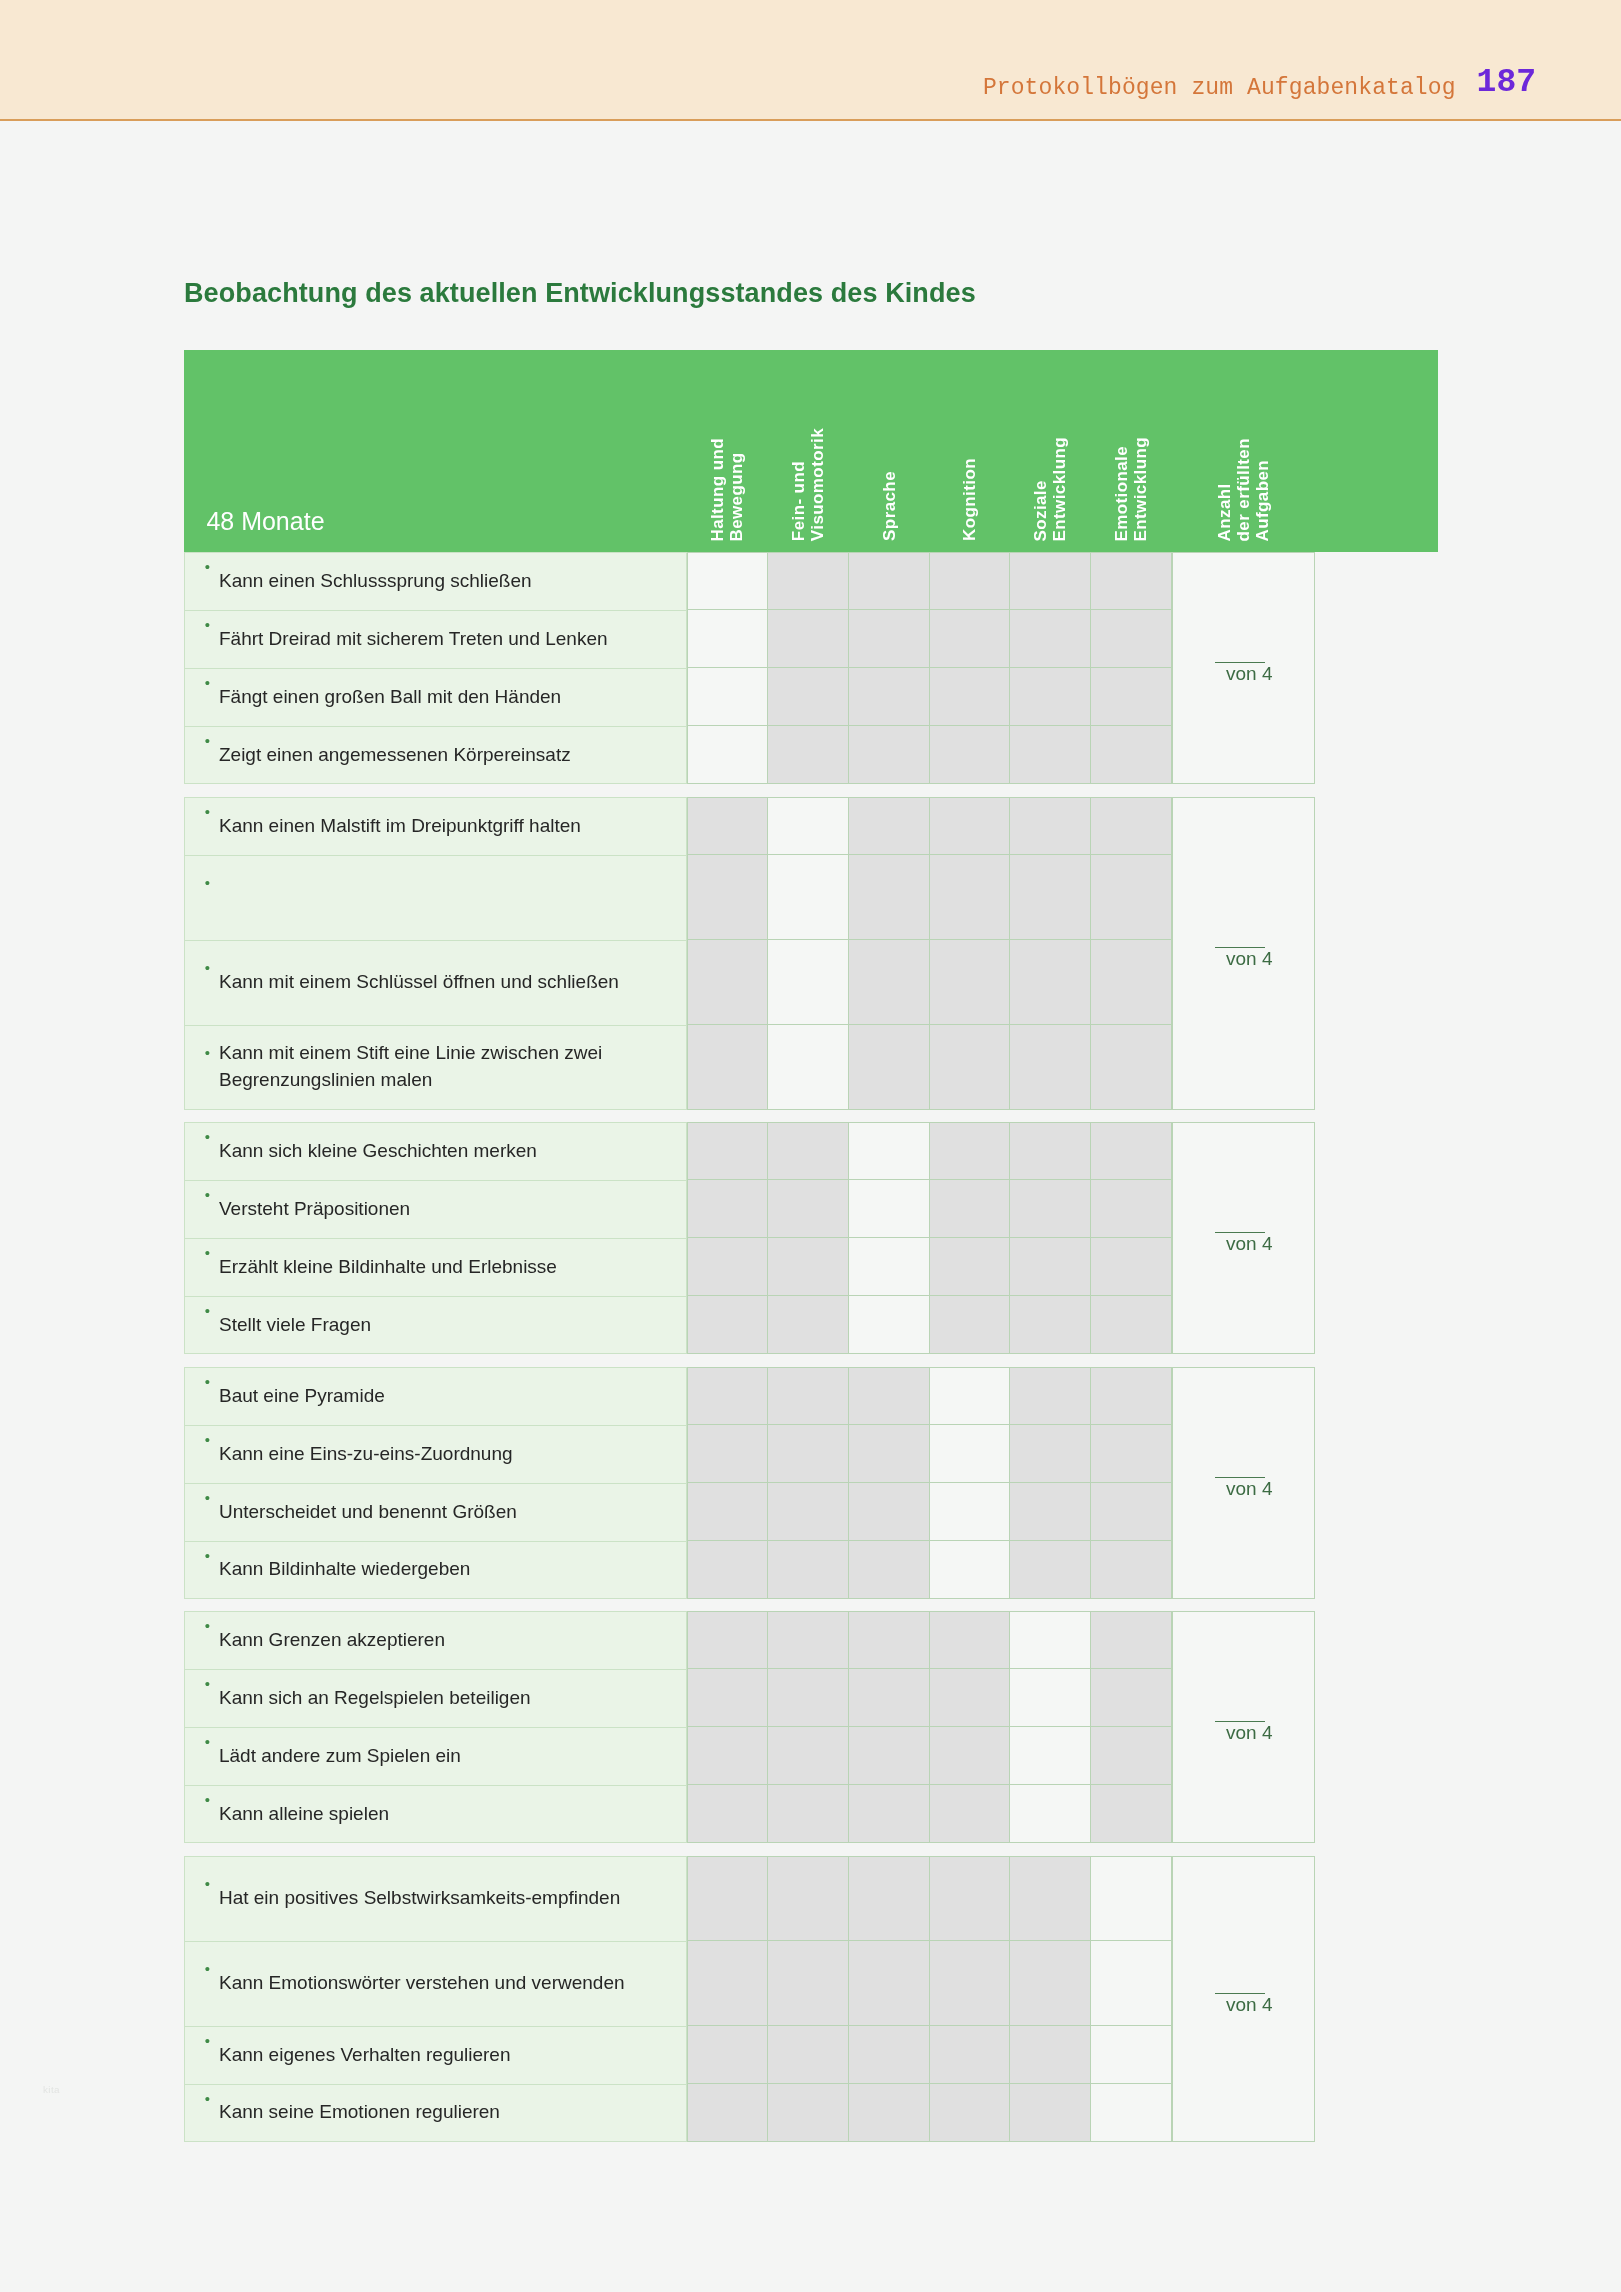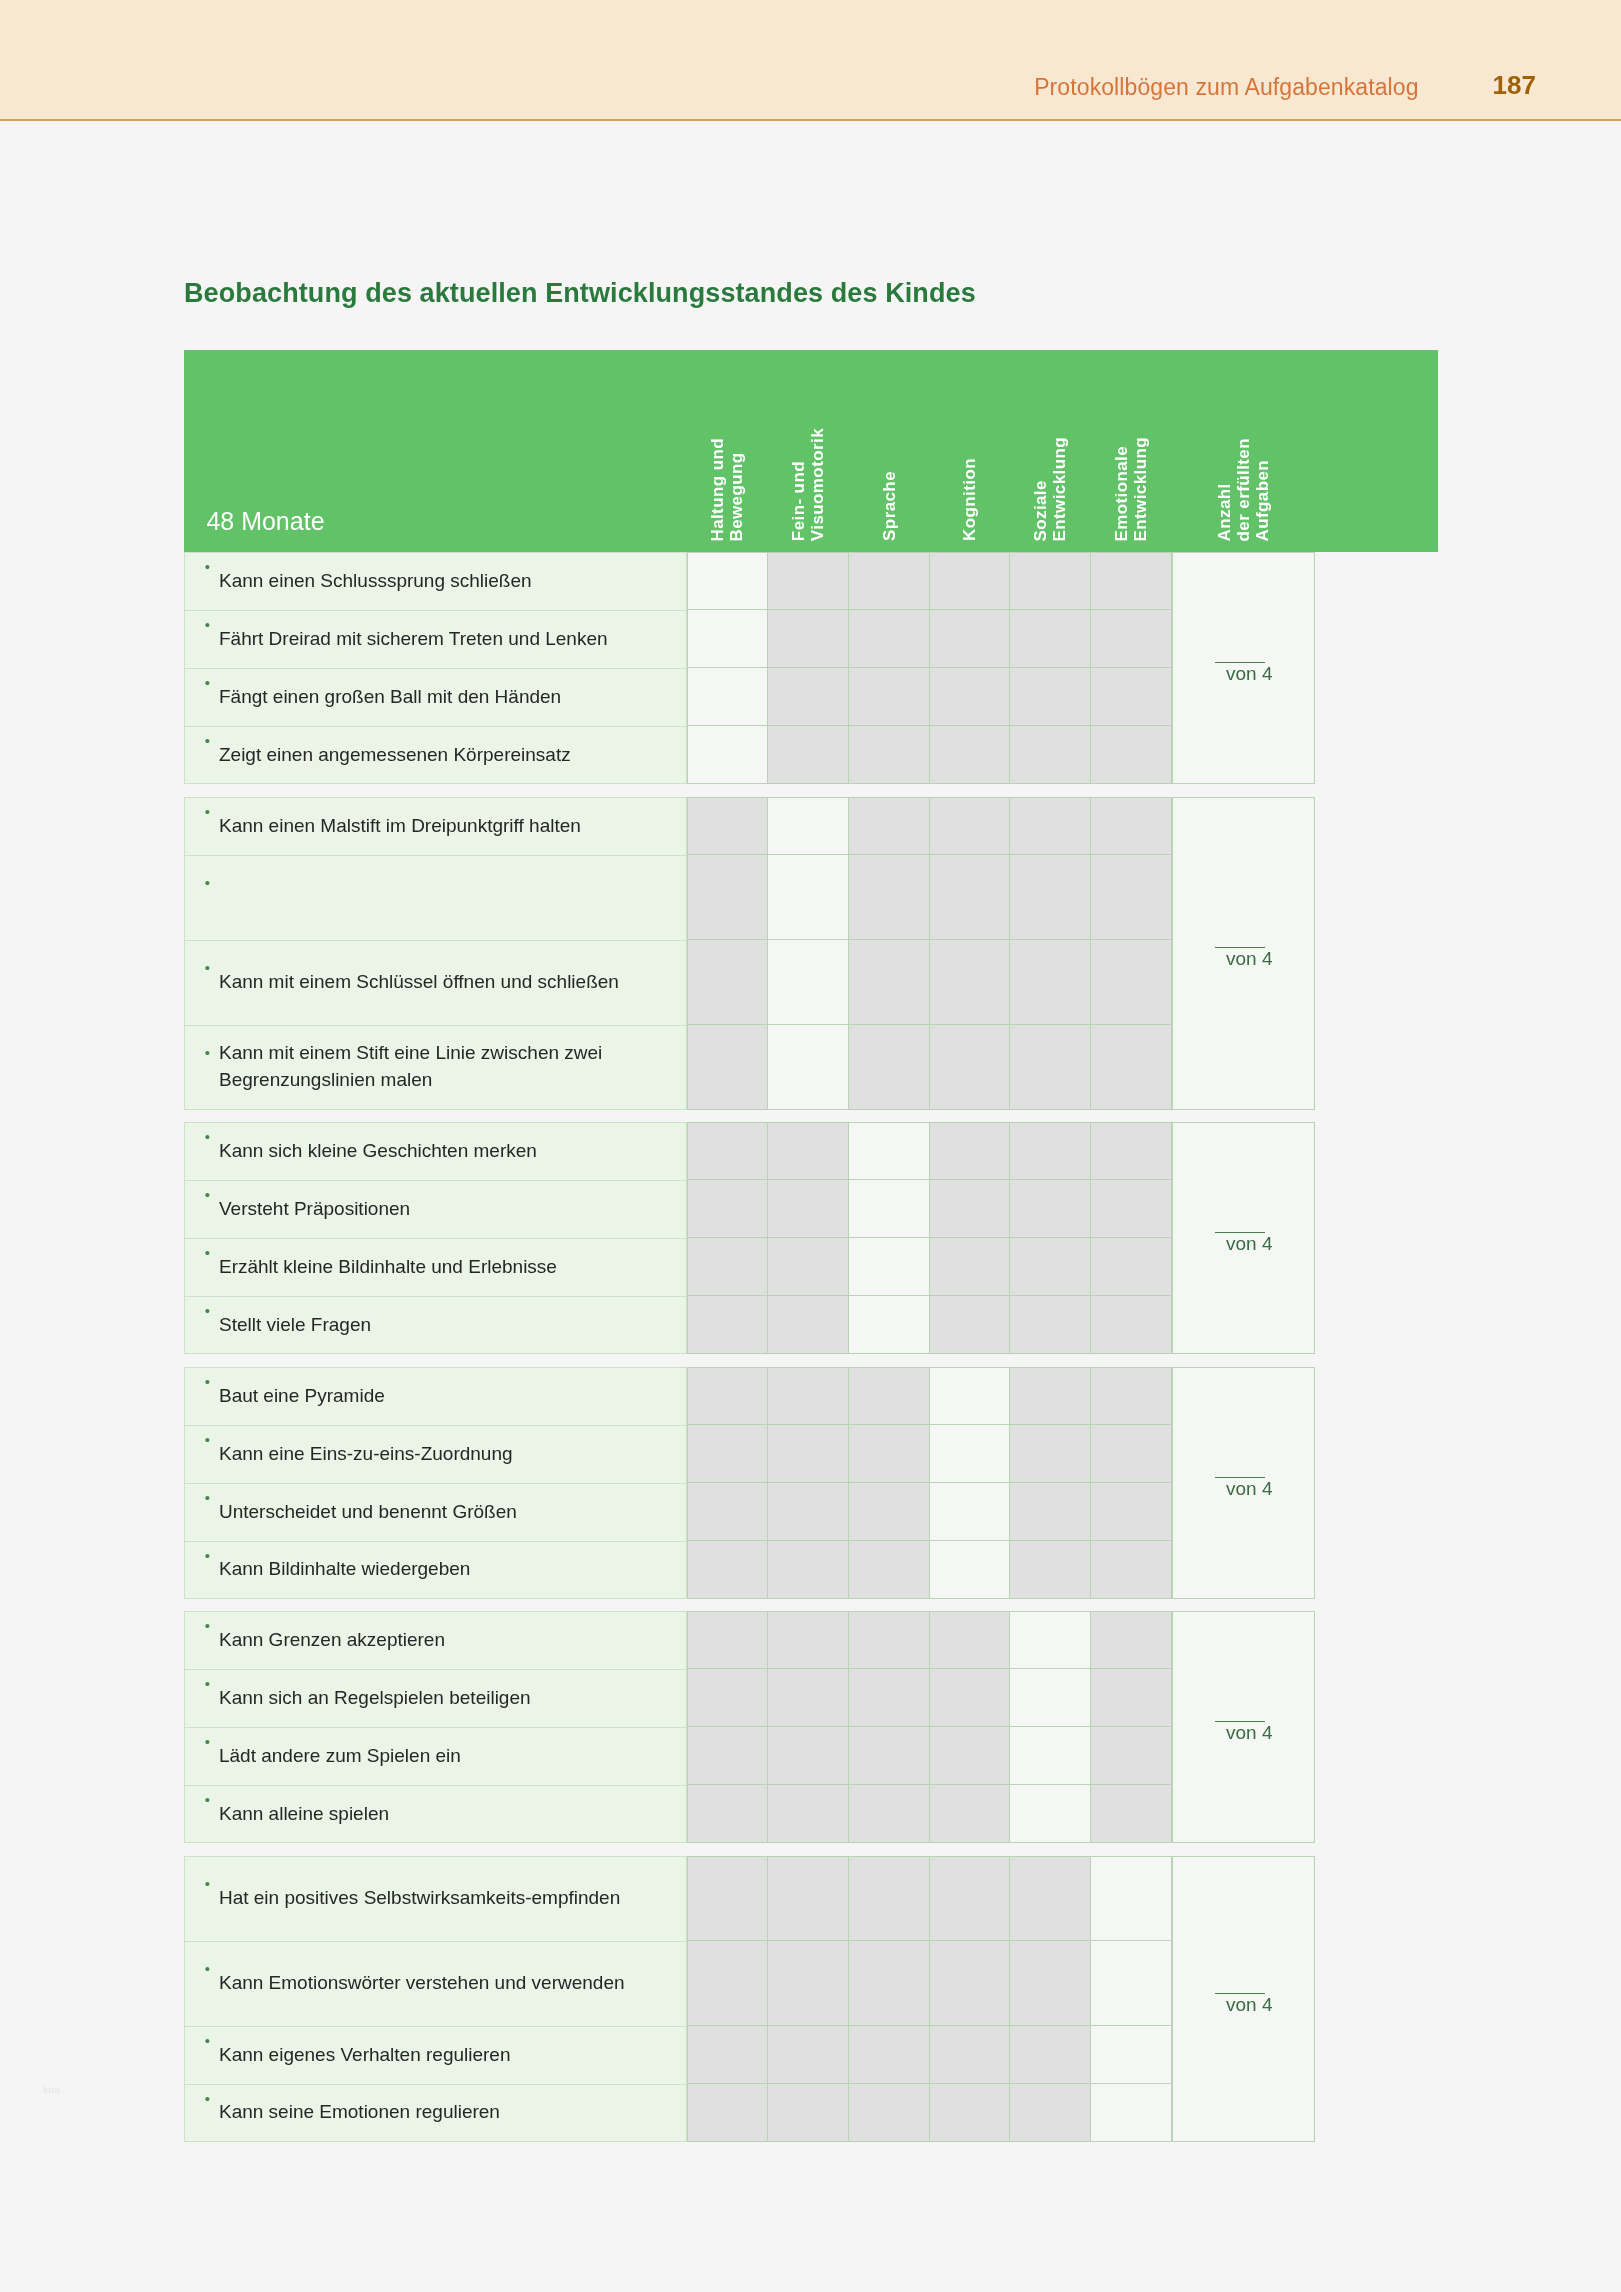--- a/index.html
+++ b/index.html
@@ -20,33 +20,34 @@
   
   .page-header {
     height: 121px;
     background: #f8e8d2;
     border-bottom: 2.7px solid #d99d5a;
     box-sizing: border-box;
     display: flex;
     align-items: flex-end;
     justify-content: flex-end;
     padding: 0 85px 18px 0;
+    font-family: Liberation Mono, monospace;
   }
   .header-title {
     color: #d4763a;
     font-size: 23px;
     font-weight: normal;
     letter-spacing: 0.1px;
     white-space: nowrap;
   }
   .header-pagenum {
-    color: #a16207;
-    font-size: 26px;
+    color: #6d28d9;
+    font-size: 33px;
     font-weight: bold;
-    margin-left: 74px;
+    margin-left: 21px;
   }
 
   
   .page-body {
     padding: 0;
     position: relative;
   }
 
   .section-title {
     color: #2b7a3d;

